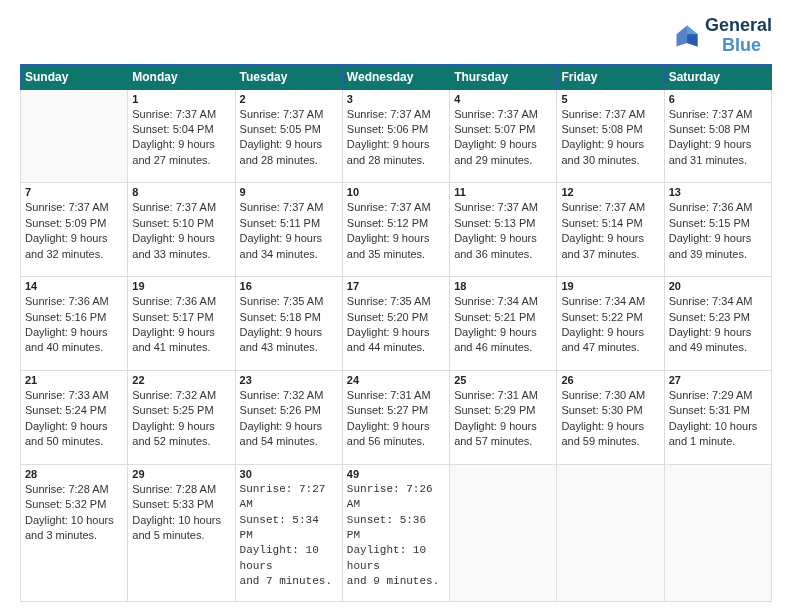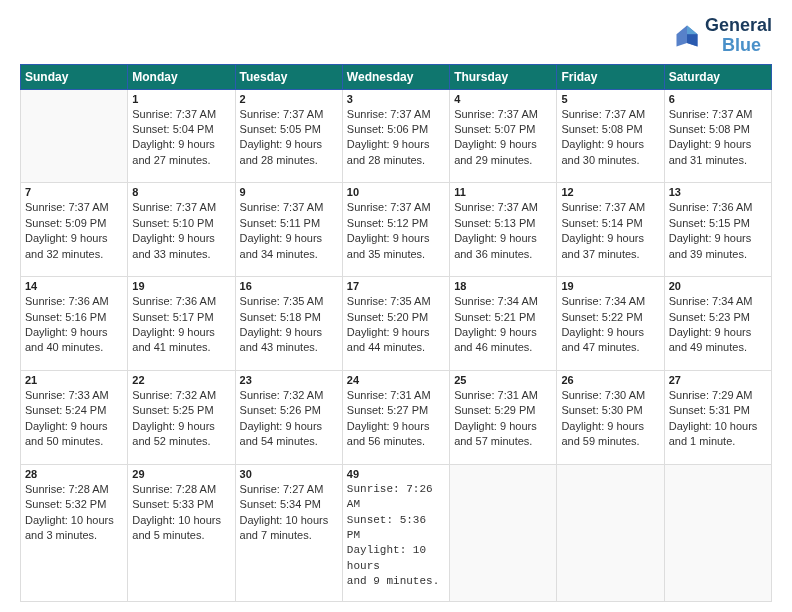--- a/index.html
+++ b/index.html
@@ -341,21 +341,21 @@
           </td>
           <td>
             <span class="day-num">29</span>
             <div class="day-info" style="white-space: pre-line;">Sunrise: 7:28 AM
 Sunset: 5:33 PM
 Daylight: 10 hours
 and 5 minutes.</div>
           </td>
           <td>
             <span class="day-num">30</span>
-            <div class="day-info" style="white-space: pre-line;">Sunrise: 7:27 AM
+            <div class="day-info" style="white-space: pre-line; font-family: Liberation Mono, monospace;">Sunrise: 7:27 AM
 Sunset: 5:34 PM
 Daylight: 10 hours
 and 7 minutes.</div>
           </td>
           <td>
             <span class="day-num">49</span>
             <div class="day-info" style="white-space: pre-line; font-family: Liberation Mono, monospace;">Sunrise: 7:26 AM
 Sunset: 5:36 PM
 Daylight: 10 hours
 and 9 minutes.</div>

